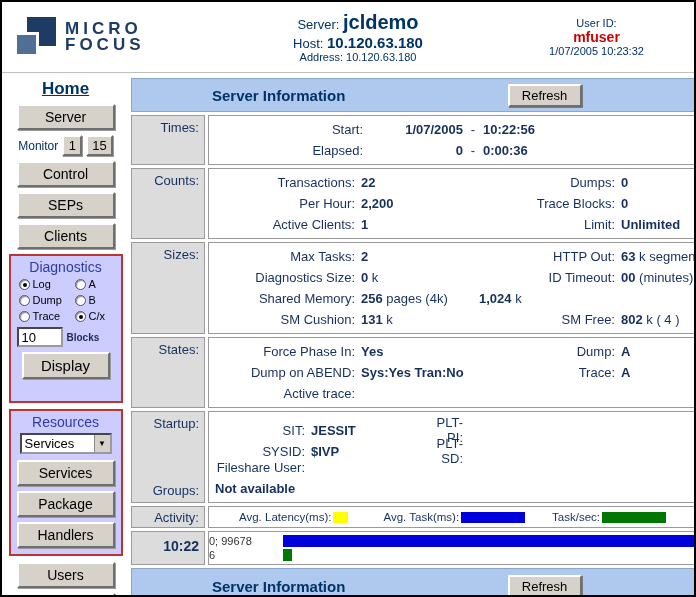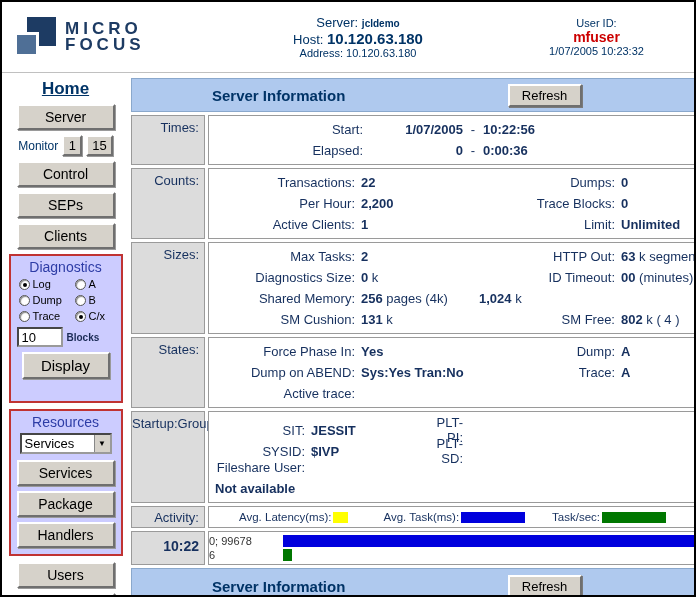--- a/index.html
+++ b/index.html
@@ -8,21 +8,21 @@
 
   
   .header { height:70px; display:flex; align-items:center; }
   .logo { display:flex; align-items:center; gap:7px; width:195px; padding-left:10px; }
   .logo-mark { position:relative; width:46px; height:44px; }
   .logo-sq-big { position:absolute; right:2px; top:2px; width:29px; height:29px; background:#1d3b63; }
   .logo-sq-small { position:absolute; left:2px; bottom:2px; width:19px; height:19px; background:#4f6f96; border:3px solid #fff; box-sizing:content-box; }
   .logo-text { color:#1d3b63; font-weight:bold; font-size:17px; line-height:0.95; letter-spacing:4px; }
   .hdr-center { flex:1; text-align:center; color:#003366; }
   .hdr-center .l1 { font-size:13px; }
-  .hdr-center .l1 b { font-size:10px; }
+  .hdr-center .l1 b { font-size:20px; }
   .hdr-center .l2 { font-size:13px; }
   .hdr-center .l2 b { font-size:15px; }
   .hdr-center .l3 { font-size:11px; }
   .hdr-right { width:175px; text-align:center; color:#003366; padding-right:20px; }
   .hdr-right .uid { font-size:11px; }
   .hdr-right .uval { color:#cc0000; font-weight:bold; font-size:14px; }
   .hdr-right .ts { font-size:11px; }
 
   
   .body-wrap { display:flex; border-top:1px solid #c0c0c0; height:429px; }
@@ -52,21 +52,21 @@
   .fake-select .sel-text { flex:1; font-size:13px; text-align:left; padding:1px 0 0 3px; color:#000; }
   .fake-select .sel-arrow { width:16px; background:#d6d2ca; border-left:1px solid #888; color:#000; font-size:8px; line-height:17px; text-align:center; }
 
   
   .bluebar { height:34px; background:#afc9ee; border:1px solid #8aa8cc; display:flex; align-items:center; margin-bottom:3px; }
   .bluebar .bar-title { color:#003366; font-weight:bold; font-size:15px; margin-left:80px; }
   .bluebar .btn-refresh { width:74px; margin:0 124px 0 auto; font-size:13px; padding:2px 0; box-shadow:1px 1px 0 #7a7a7a; }
   .row { display:flex; margin-bottom:3px; }
   .rowlabel { width:74px; background:#dcdcdc; border:1px solid #9a9a9a; color:#16305e; font-size:13px; text-align:right;
               padding:4px 5px 2px 0; margin-right:3px; flex-shrink:0; }
-  .rowlabel.split { display:flex; flex-direction:row; justify-content:space-between; padding-bottom:4px; }
+  .rowlabel.split { display:flex; flex-direction:column; justify-content:space-between; padding-bottom:4px; }
   .rowcontent { flex:1; background:#fff; border:1px solid #9a9a9a; padding:3px 0 3px 0; color:#16305e; font-size:13px; }
   .line { height:21px; display:grid; align-items:center; }
   .gl { text-align:right; padding-right:4px; }
   .gv { text-align:left; padding-left:2px; white-space:nowrap; }
   .gv b { font-weight:bold; }
   .g-times { grid-template-columns:158px 96px 18px 1fr; }
   .g-4col  { grid-template-columns:150px 118px 142px 1fr; }
   .g-start { grid-template-columns:100px 116px 42px 1fr; }
   .groups-line { height:21px; display:flex; align-items:center; padding-left:6px; font-weight:bold; }
   .legend-row .rowcontent { display:flex; align-items:center; padding:2px 0; }

